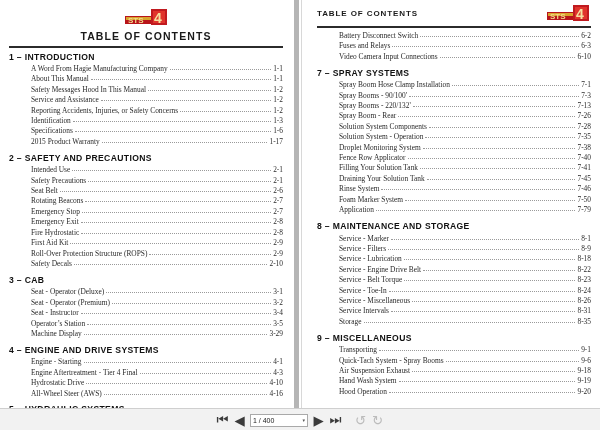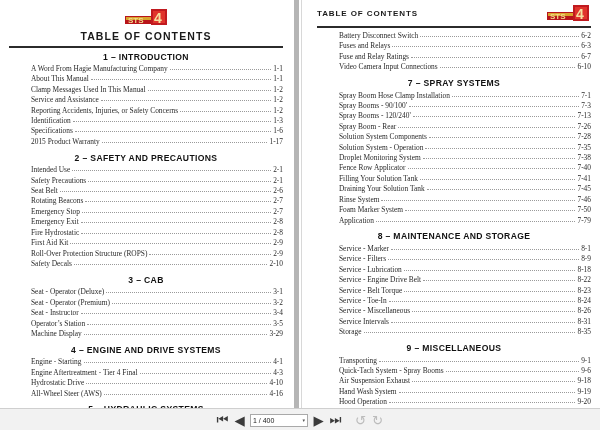--- a/index.html
+++ b/index.html
@@ -105,21 +105,20 @@
   }
 
   
   .section-head {
     font-family: "Liberation Sans", sans-serif;
     font-weight: bold;
     font-size: 8.6px;
     letter-spacing: 0.35px;
     color: #111;
     margin: 5.5px 0 2.5px 0;
-    text-align: center;
   }
   .toc-row {
     display: flex;
     align-items: baseline;
     font-size: 7.4px;
     color: #2a2a2a;
     line-height: 10.4px;
     margin-left: 14px;
     white-space: nowrap;
   }
@@ -211,21 +210,21 @@
           <span class="toc-label">A Word From Hagie Manufacturing Company</span>
           <span class="toc-dots"></span>
           <span class="toc-page">1-1</span>
         </div>
         <div class="toc-row">
           <span class="toc-label">About This Manual</span>
           <span class="toc-dots"></span>
           <span class="toc-page">1-1</span>
         </div>
         <div class="toc-row">
-          <span class="toc-label">Clamp Messages Used In This Manual</span>
+          <span class="toc-label">Safety Messages Hood In This Manual</span>
           <span class="toc-dots"></span>
           <span class="toc-page">1-2</span>
         </div>
         <div class="toc-row">
           <span class="toc-label">Service and Assistance</span>
           <span class="toc-dots"></span>
           <span class="toc-page">1-2</span>
         </div>
         <div class="toc-row">
           <span class="toc-label">Reporting Accidents, Injuries, or Safety Concerns</span>
@@ -378,42 +377,37 @@
           <span class="toc-label">Battery Disconnect Switch</span>
           <span class="toc-dots"></span>
           <span class="toc-page">6-2</span>
         </div>
         <div class="toc-row">
           <span class="toc-label">Fuses and Relays</span>
           <span class="toc-dots"></span>
           <span class="toc-page">6-3</span>
         </div>
         <div class="toc-row">
-          <span class="toc-label">Fuse and Relay Ratings</span>
-          <span class="toc-dots"></span>
-          <span class="toc-page">6-7</span>
-        </div>
-        <div class="toc-row">
           <span class="toc-label">Video Camera Input Connections</span>
           <span class="toc-dots"></span>
           <span class="toc-page">6-10</span>
         </div>
         <div class="section-head">7 – SPRAY SYSTEMS</div>
         <div class="toc-row">
           <span class="toc-label">Spray Boom Hose Clamp Installation</span>
           <span class="toc-dots"></span>
           <span class="toc-page">7-1</span>
         </div>
         <div class="toc-row">
           <span class="toc-label">Spray Booms - 90/100'</span>
           <span class="toc-dots"></span>
           <span class="toc-page">7-3</span>
         </div>
         <div class="toc-row">
-          <span class="toc-label">Spray Booms - 120/240'</span>
+          <span class="toc-label">Spray Booms - 220/132'</span>
           <span class="toc-dots"></span>
           <span class="toc-page">7-13</span>
         </div>
         <div class="toc-row">
           <span class="toc-label">Spray Boom - Rear</span>
           <span class="toc-dots"></span>
           <span class="toc-page">7-26</span>
         </div>
         <div class="toc-row">
           <span class="toc-label">Solution System Components</span>

